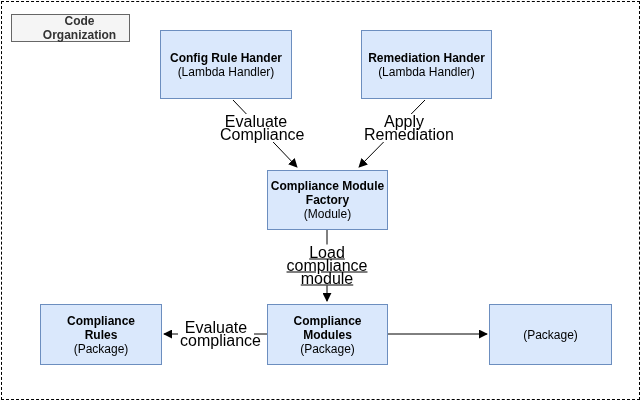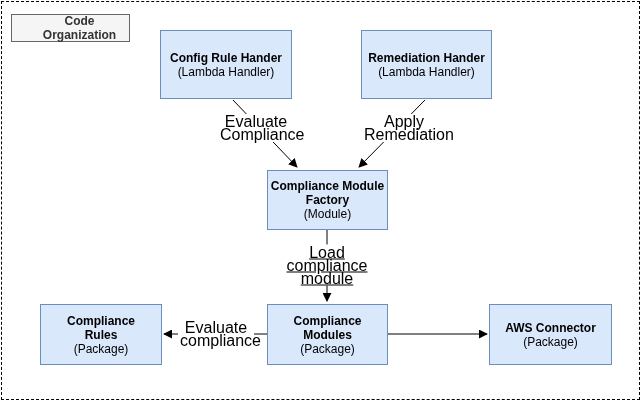--- a/index.html
+++ b/index.html
@@ -131,21 +131,20 @@
 
   <div class="node n-modules">
     <span class="inner">
       <span class="t">Compliance Modules</span>
       <span class="s">(Package)</span>
     </span>
   </div>
 
   <div class="node n-aws">
     <span class="inner">
-      <span class="t">AWS Connector</span>
       <span class="s">(Package)</span>
     </span>
   </div>
 
   <div class="elabel el-eval-top">Evaluate Compliance</div>
   <div class="elabel el-apply">Apply Remediation</div>
   <div class="elabel el-load">Load compliance module</div>
   <div class="elabel el-eval-bottom">Evaluate compliance</div>
 
 </div>

